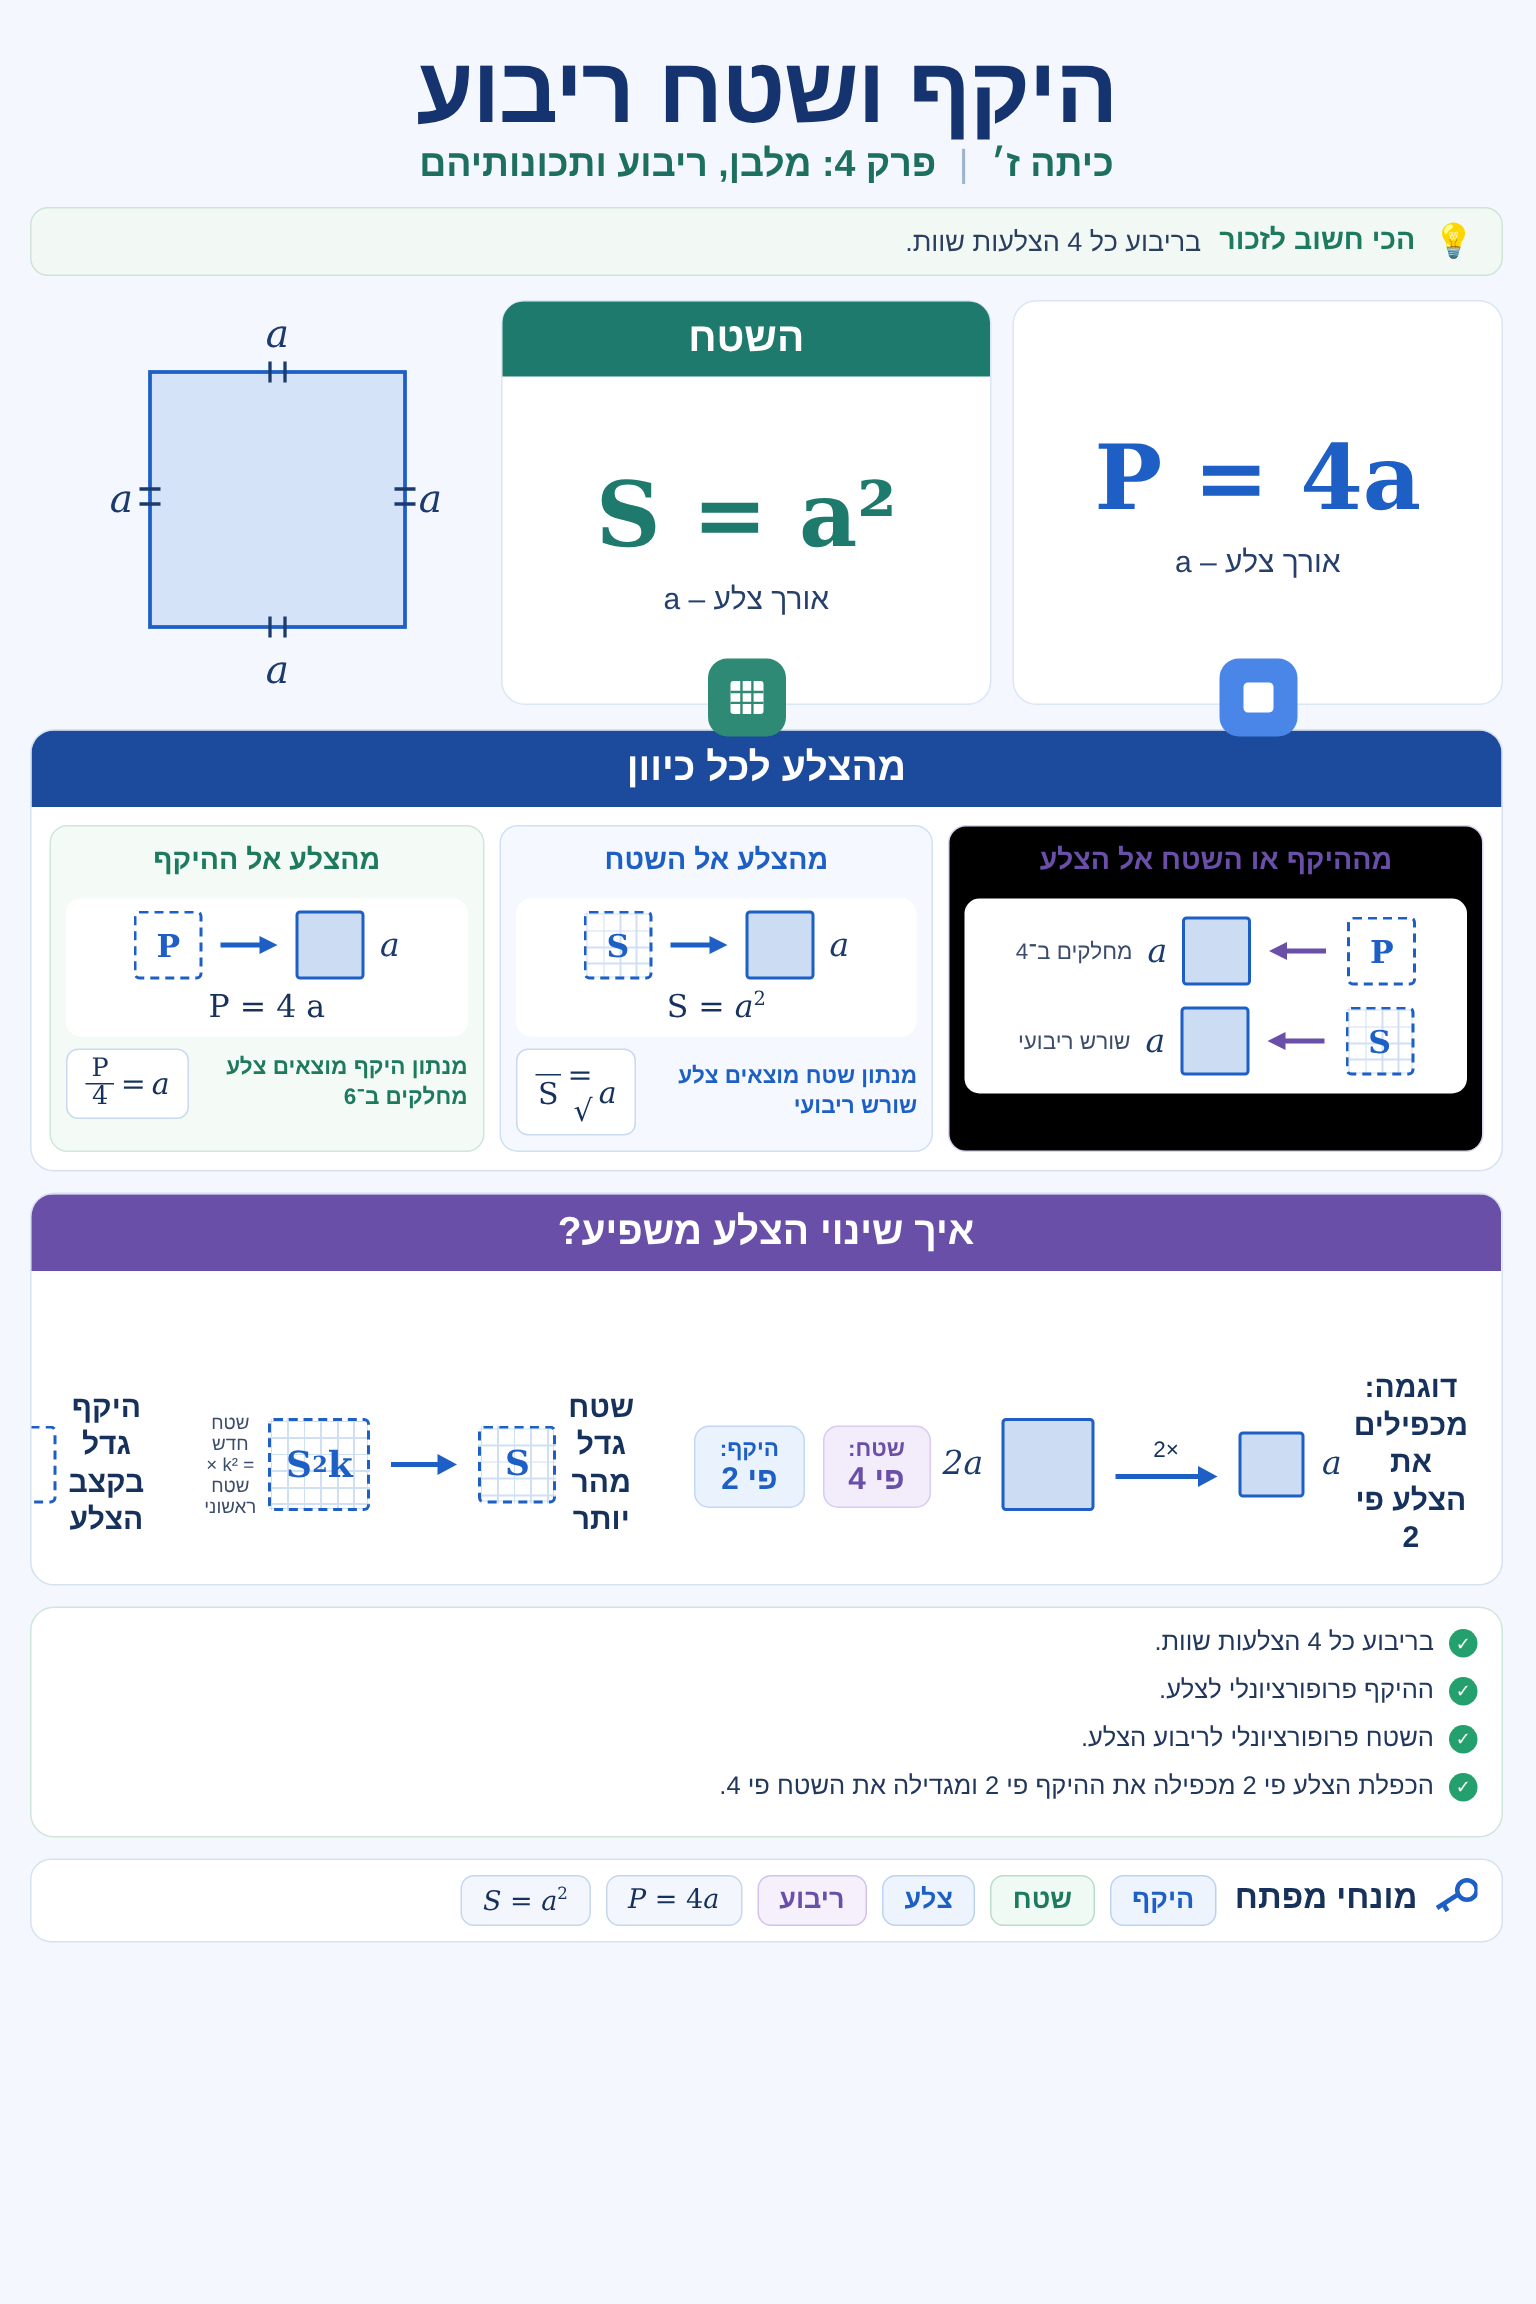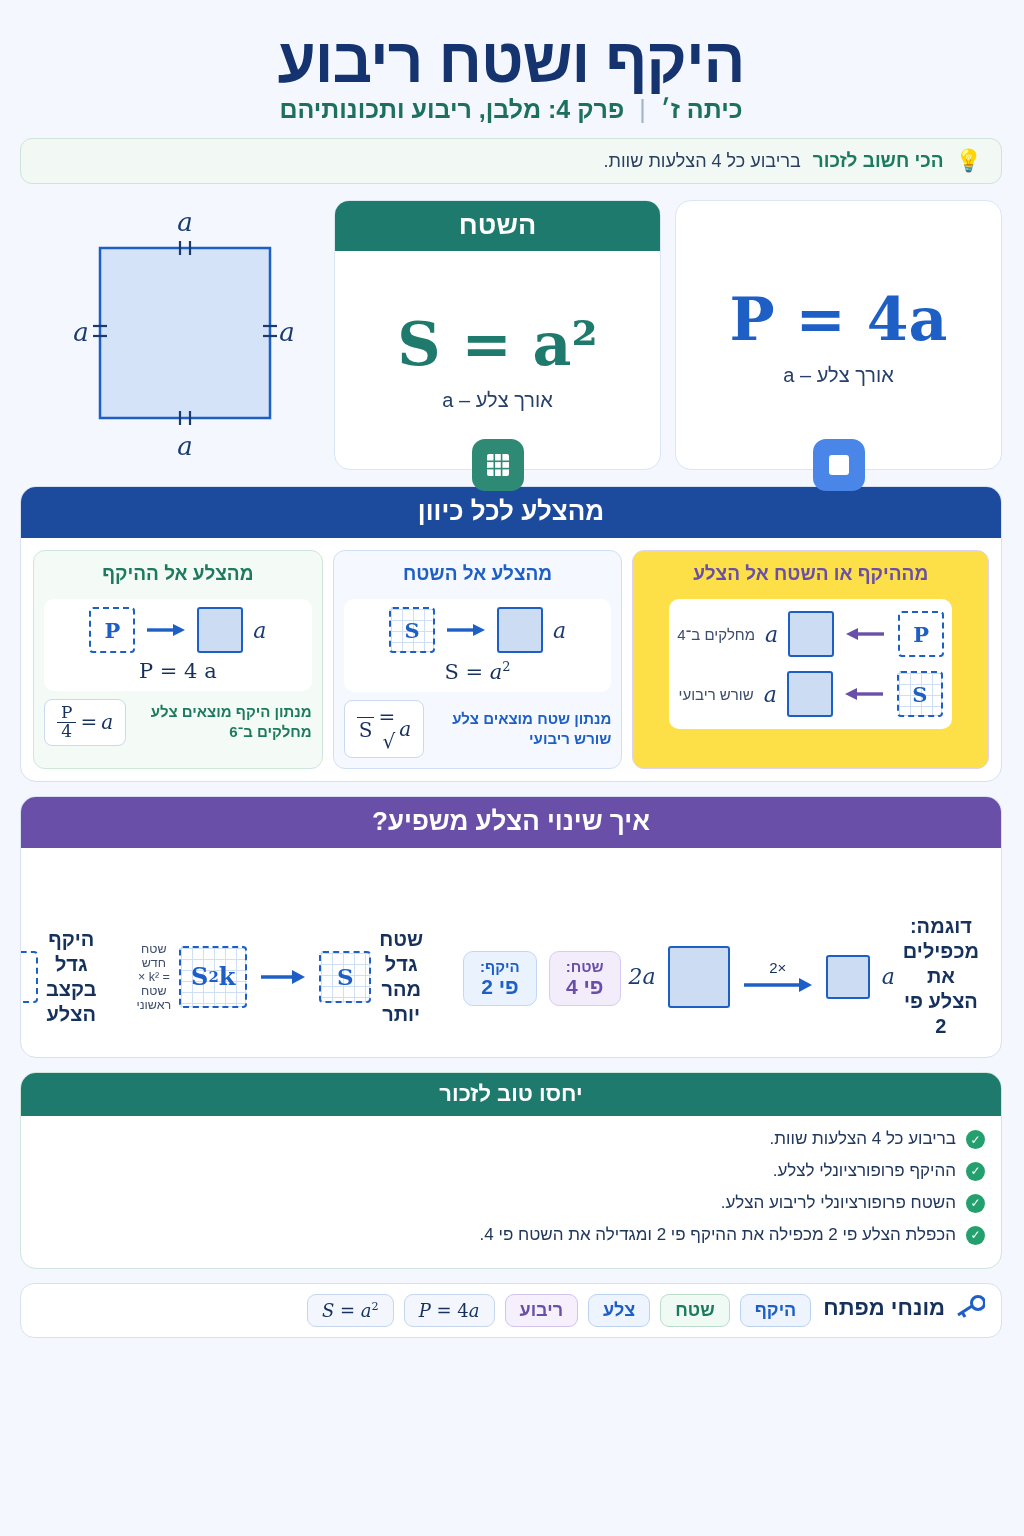--- a/index.html
+++ b/index.html
@@ -85,21 +85,21 @@
   .sec-head.navy { background: #1c4a9c; }
   .sec-head.purple { background: #6a4fa8; }
   .sec-body { padding: 12px; display: flex; gap: 10px; }
 
   .col { border-radius: 12px; padding: 8px 10px 10px 10px; display: flex; flex-direction: column; gap: 8px; }
   .col-title { text-align: center; font-weight: bold; font-size: 19px; padding: 4px 0 6px 0; }
   .col.green { border: 1.5px solid #cfe6da; background: #f4fbf7; }
   .col.green .col-title { color: #1d7a5f; }
   .col.blue { border: 1.5px solid #cfe0f5; background: #f5f9ff; }
   .col.blue .col-title { color: #1d5fc4; }
-  .col.purple { border: 1.5px solid #ddd2f0; background: #fde047; align-items: center; }
+  .col.purple { border: 1.5px solid #ddd2f0; background: #000000; }
   .col.purple .col-title { color: #6a4fa8; }
 
   .white-box { background: #fff; border-radius: 10px; padding: 8px; display: flex; flex-direction: column; align-items: center; gap: 6px; }
   .flowline { display: flex; align-items: center; justify-content: center; gap: 10px; }
   .sqs { width: 46px; height: 46px; background: #ccdcf2; border: 2px solid #1d5fc4; border-radius: 3px; }
   .sqd { width: 46px; height: 46px; border: 2px dashed #1d5fc4; border-radius: 4px; display:flex; align-items:center; justify-content:center; font-family:"DejaVu Serif", serif; font-size: 21px; font-weight: bold; color: #1d5fc4; }
   .sqd.grid { background:
       repeating-linear-gradient(to right, #cfe0f5 0 1px, transparent 1px 11px),
       repeating-linear-gradient(to bottom, #cfe0f5 0 1px, transparent 1px 11px); }
   .var { font-family: "DejaVu Serif", serif; font-size: 22px; font-style: italic; color: #1b3b6f; }
@@ -377,21 +377,20 @@
         </div>
         <div class="tiny">היקף חדש = k × היקף ראשוני</div>
       </div>
 
     </div>
   </div>
 
   <div class="bottom-row">
 
     <div class="card check">
-      <div class="card-head green">יחסו טוב לזכור</div>
       <div class="check-body">
         <div class="check-item">
           <span class="tick">✓</span>
           <span>בריבוע כל 4 הצלעות שוות.</span>
         </div>
         <div class="check-item">
           <span class="tick">✓</span>
           <span>ההיקף פרופורציונלי לצלע.</span>
         </div>
         <div class="check-item">

